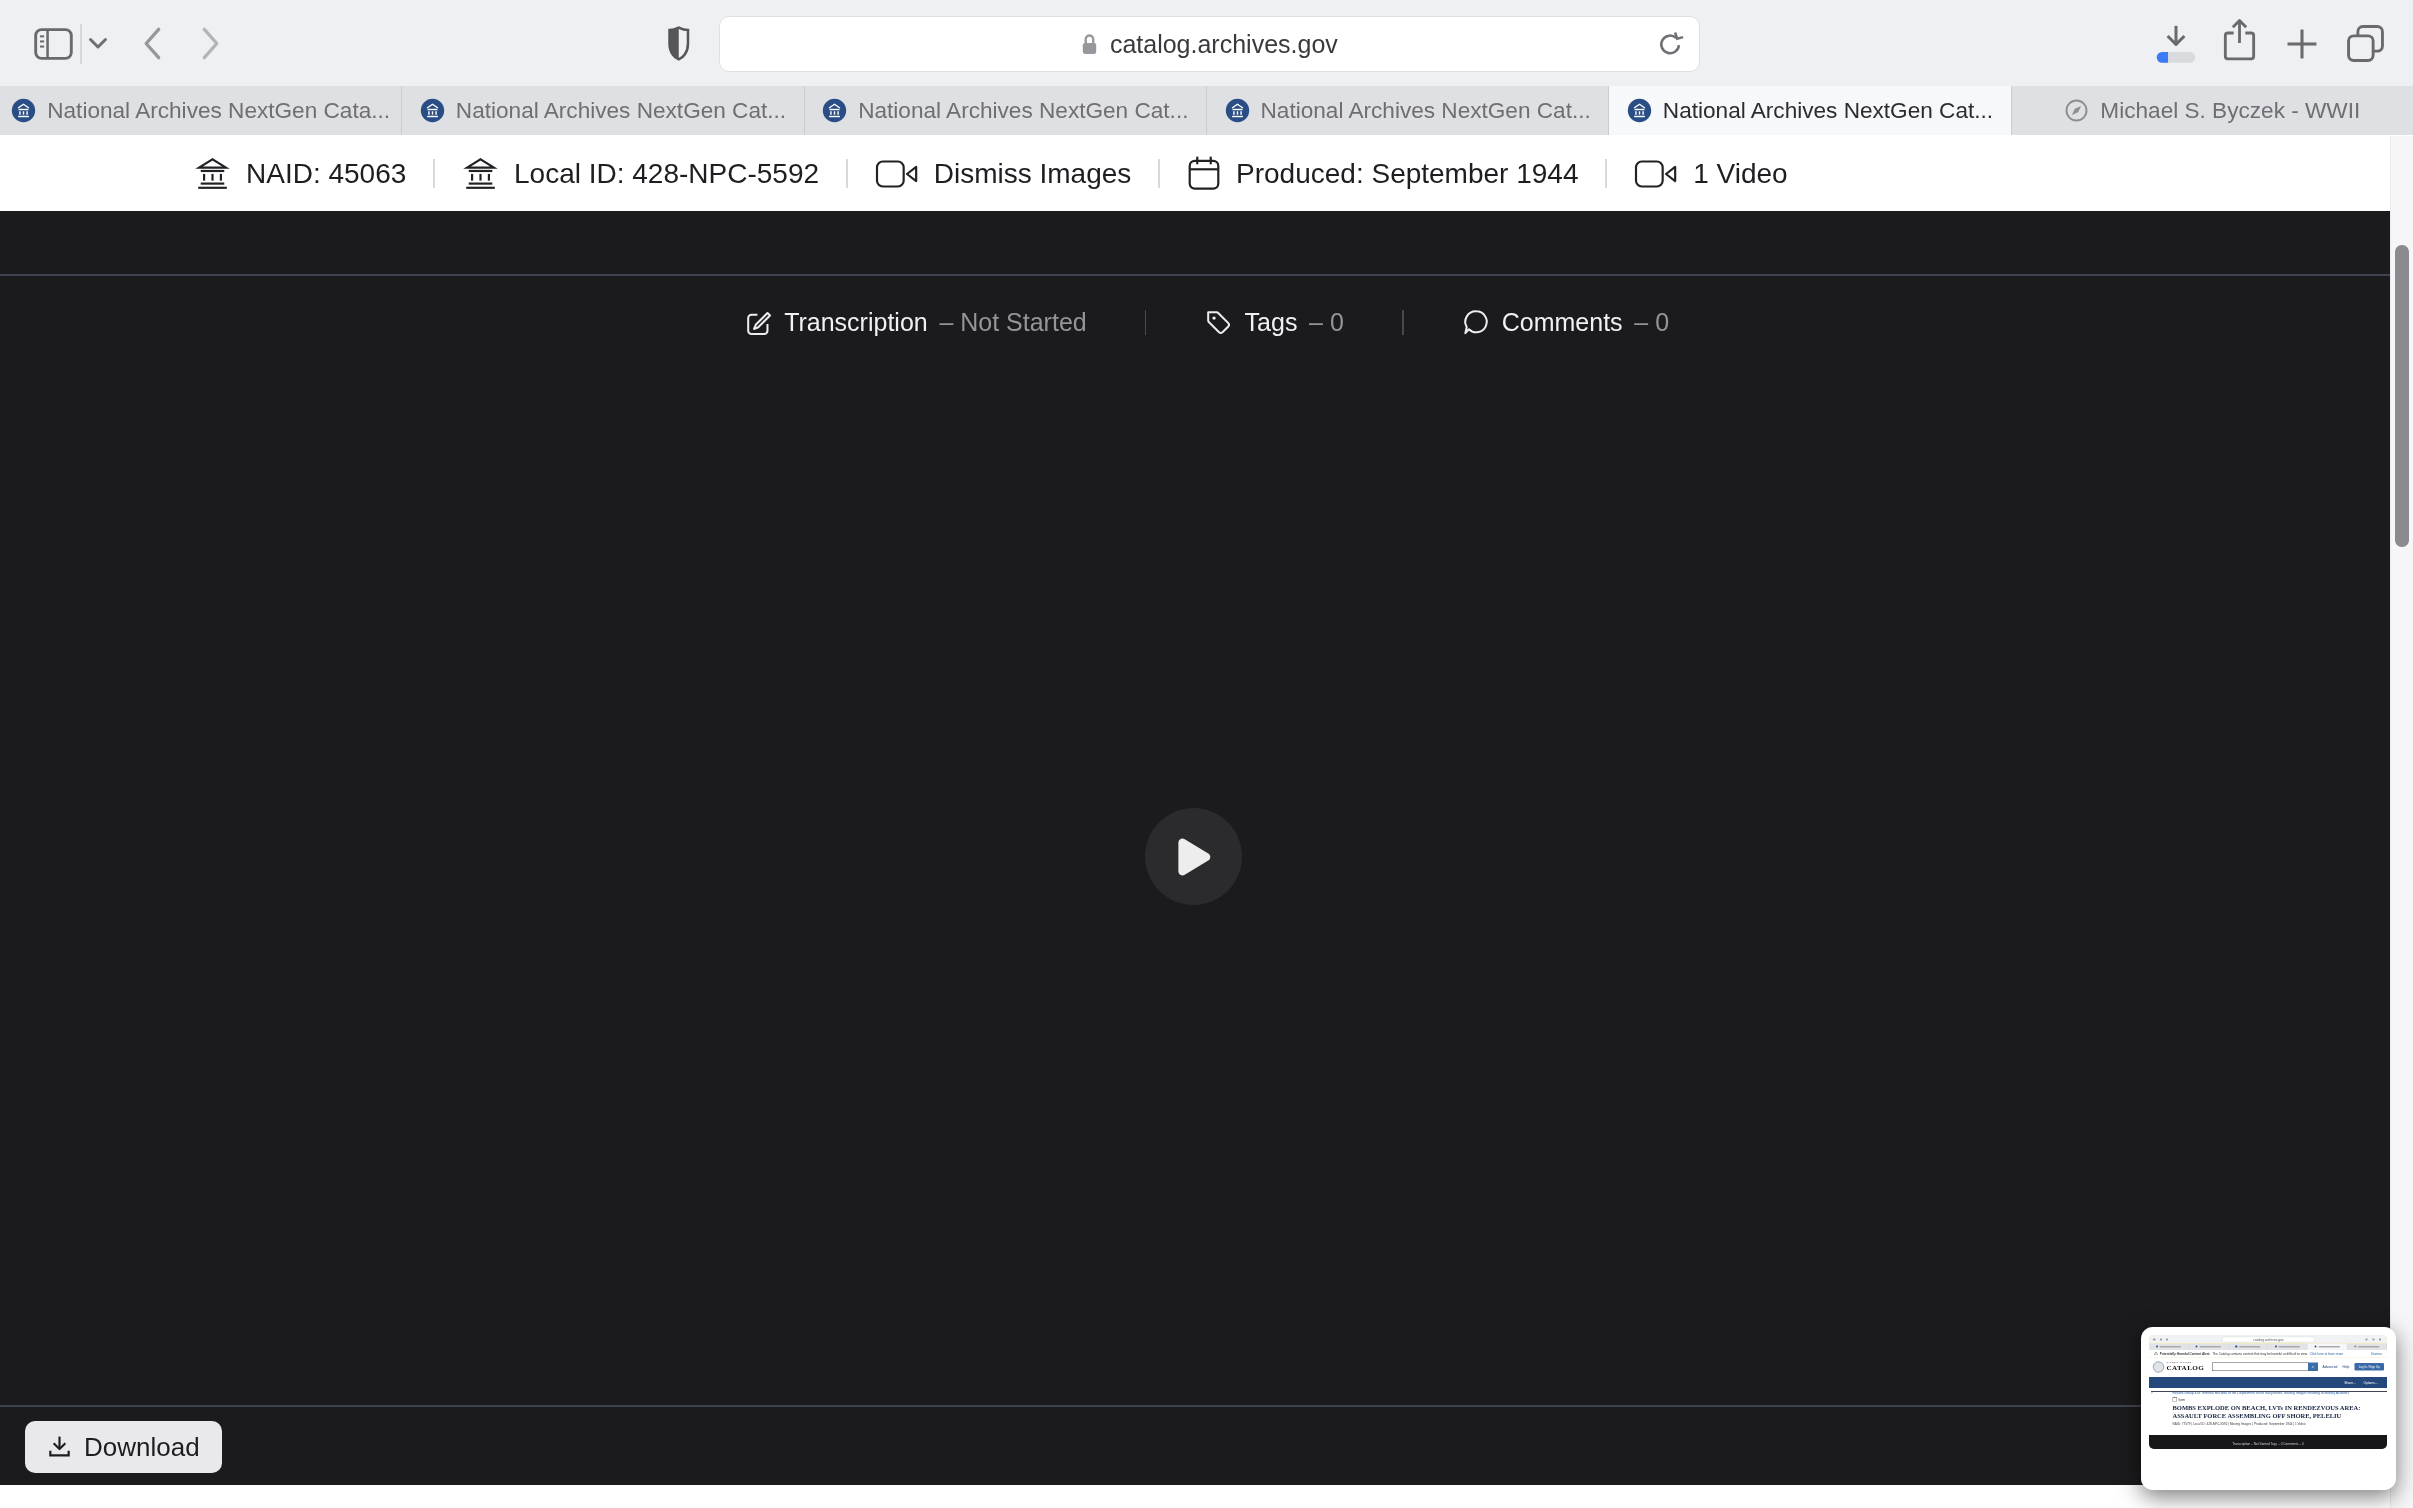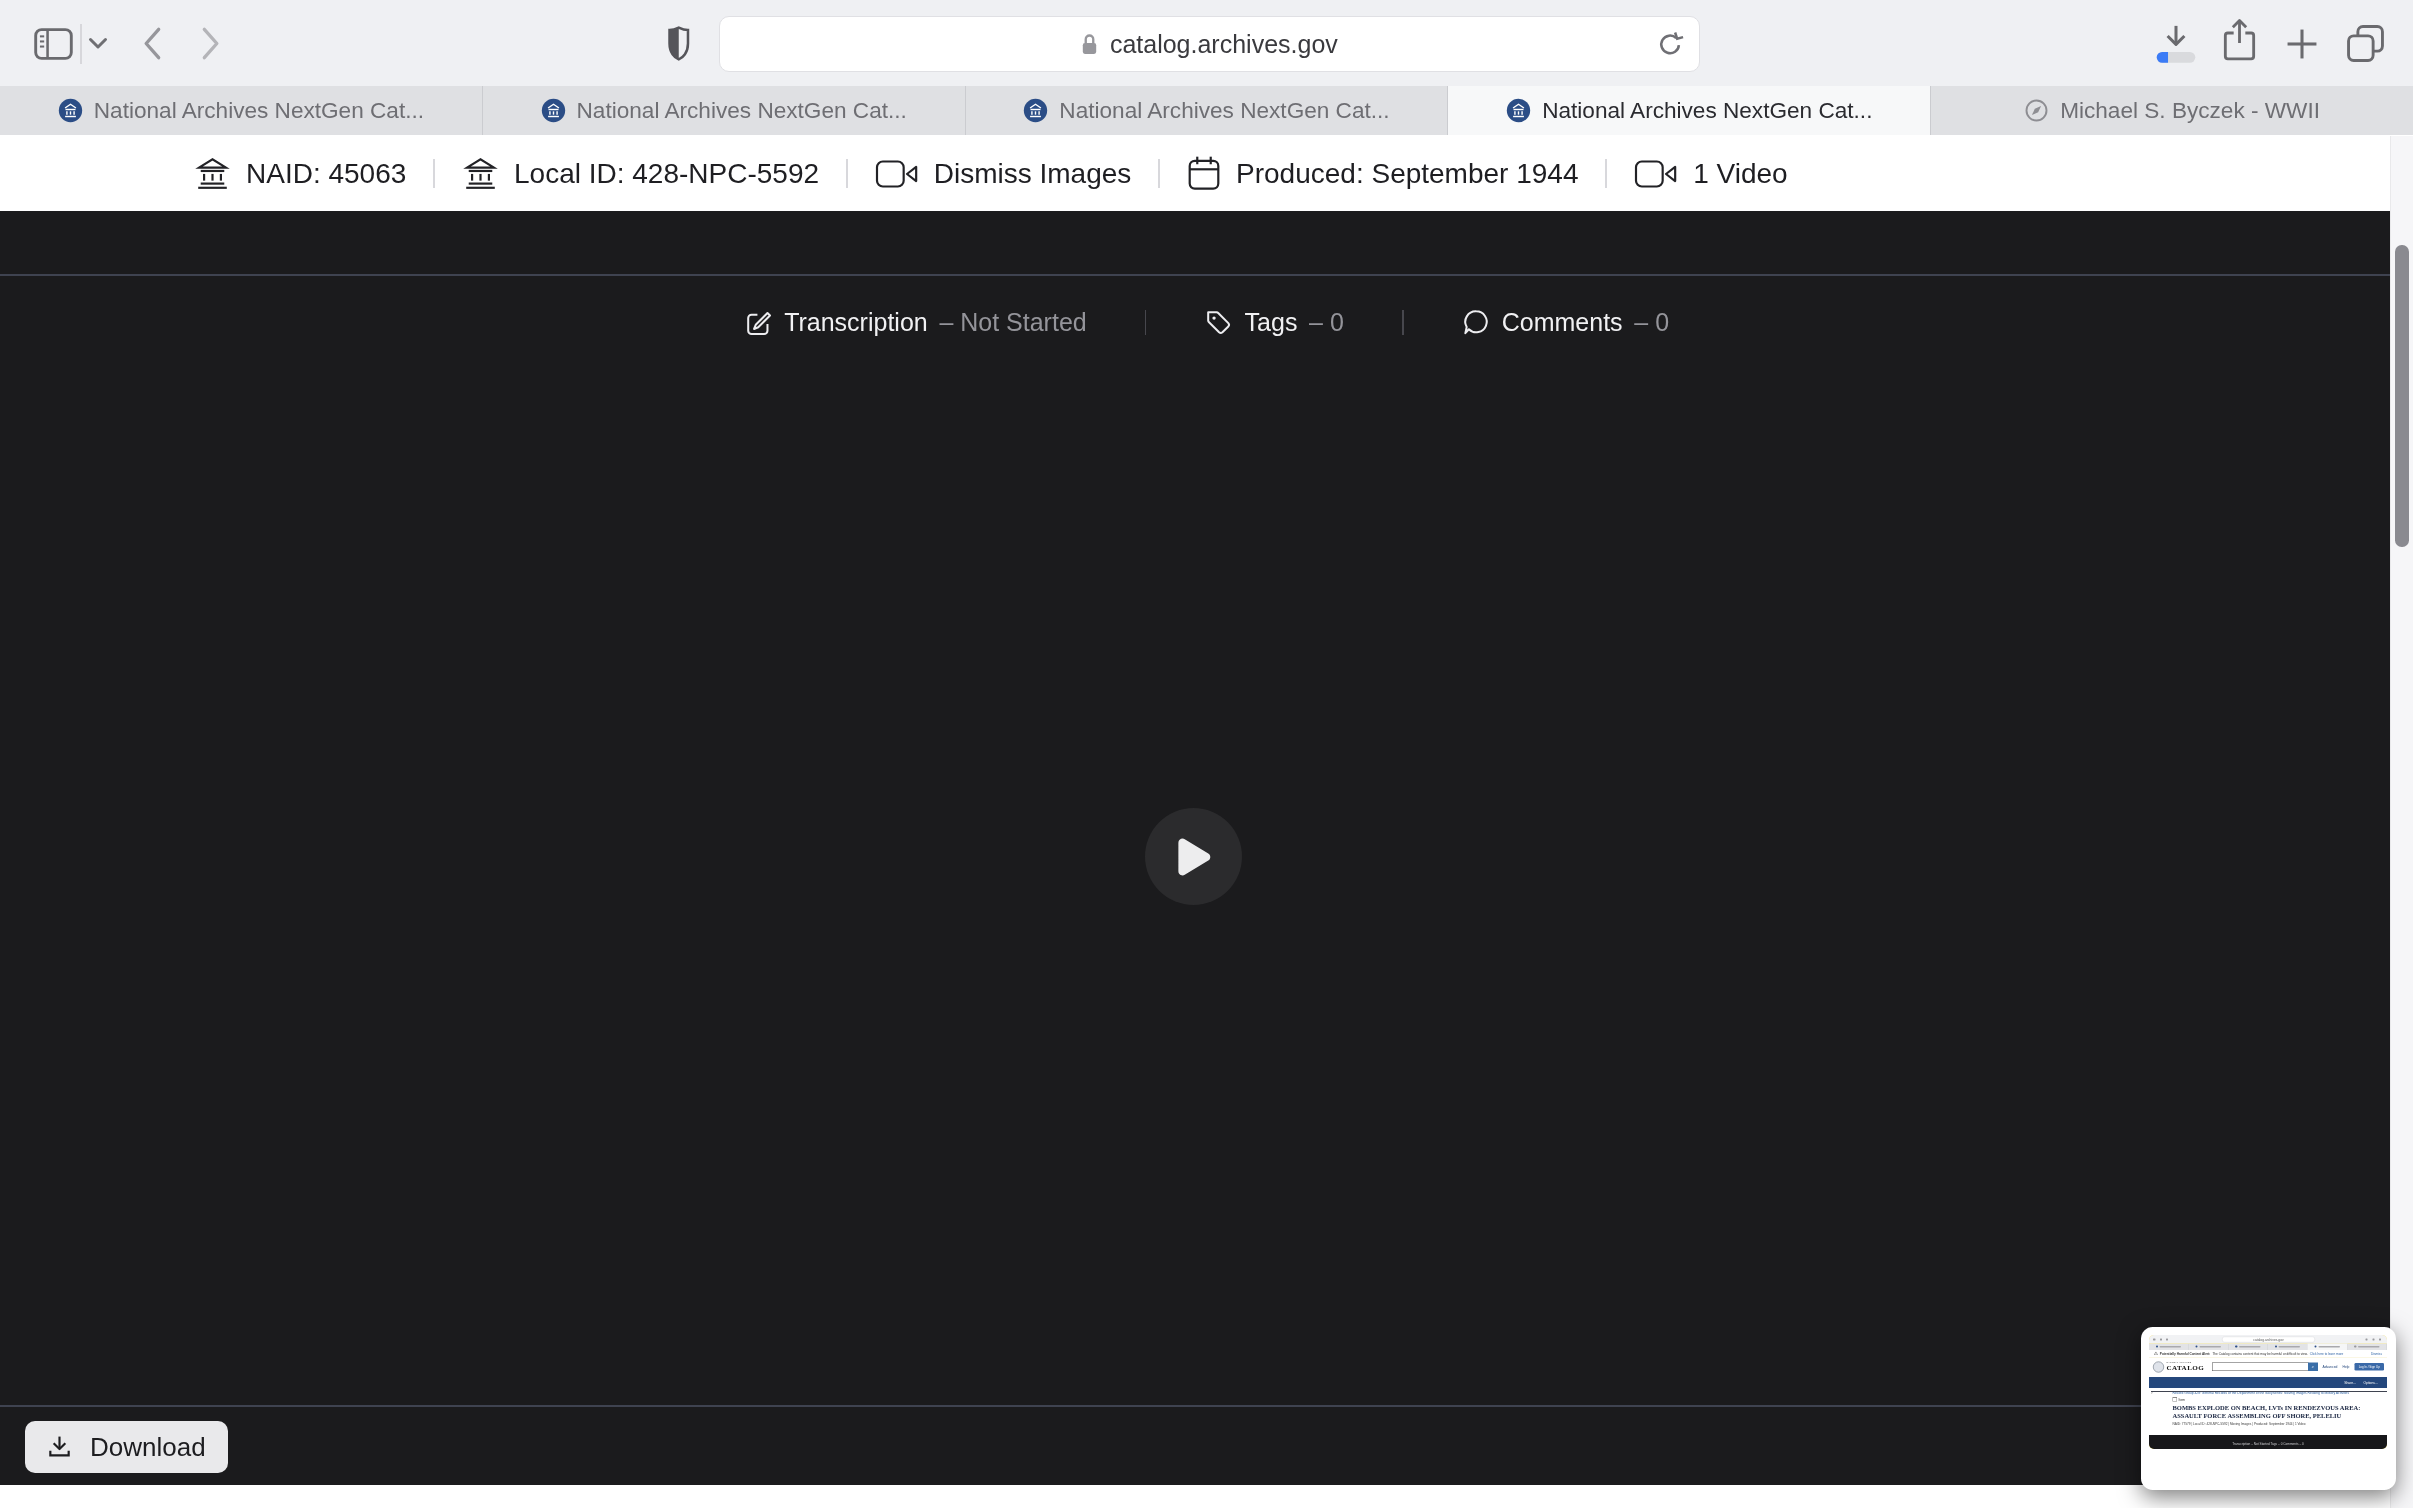--- a/index.html
+++ b/index.html
@@ -36,21 +36,21 @@
           display:flex;align-items:center;justify-content:center;font-size:25px;gap:24px;}
   .eg{display:flex;align-items:center;gap:11.7px;white-space:nowrap;}
   .eg .lbl{color:#f1f1f3;}
   .eg .dim{color:#94949a;}
   .eg-div{width:1.7px;height:25px;background:#47474d;margin:0 34px;}
 
   .play-btn{position:absolute;left:1145px;top:597px;width:97px;height:97px;border-radius:50%;
             background:#2b2b2d;display:flex;align-items:center;justify-content:center;cursor:pointer;}
 
   .download-btn{position:absolute;left:25px;top:1210px;height:52px;padding:4px 22px;background:#e9e9eb;
-                border:none;border-radius:10px;display:flex;align-items:center;gap:18px;
+                border:none;border-radius:10px;display:flex;align-items:center;gap:12px;
                 font-size:26px;color:#1d1d20;font-family:inherit;cursor:pointer;}
 
   .bottom-strip{position:absolute;top:1485px;left:0;width:2413px;height:23.5px;background:#ffffff;}
 
   .scroll-track{position:absolute;right:0;top:136px;width:22px;height:1373px;background:#f6f6f8;border-left:0.8px solid #e9e9eb;}
   .scroll-thumb{position:absolute;right:4.2px;top:245px;width:13.4px;height:302px;border-radius:6.7px;background:#8a8a90;}
 
   
   .pip{position:absolute;right:17px;bottom:18.4px;width:255px;height:163px;background:#ffffff;border-radius:11.7px;
        box-shadow:0 6.7px 22px rgba(0,0,0,0.5);padding:8.4px;box-sizing:border-box;z-index:60;}
@@ -190,20 +190,34 @@
         <circle cx="15" cy="15" r="14" fill="#2b4d86"></circle>
         <g stroke="#fff" stroke-width="1.7" fill="none">
           <path d="M8.5 12 L15 7.5 L21.5 12"></path>
           <line x1="9" y1="13.8" x2="21" y2="13.8"></line>
           <line x1="10.7" y1="16" x2="10.7" y2="20"></line>
           <line x1="15" y1="16" x2="15" y2="20"></line>
           <line x1="19.3" y1="16" x2="19.3" y2="20"></line>
           <line x1="8.5" y1="22.2" x2="21.5" y2="22.2"></line>
         </g>
       </svg>
+    <span>National Archives NextGen Cata...</span>
+  </div>
+  <div class="tab">
+    <svg width="25" height="25" viewBox="0 0 30 30">
+        <circle cx="15" cy="15" r="14" fill="#2b4d86"></circle>
+        <g stroke="#fff" stroke-width="1.7" fill="none">
+          <path d="M8.5 12 L15 7.5 L21.5 12"></path>
+          <line x1="9" y1="13.8" x2="21" y2="13.8"></line>
+          <line x1="10.7" y1="16" x2="10.7" y2="20"></line>
+          <line x1="15" y1="16" x2="15" y2="20"></line>
+          <line x1="19.3" y1="16" x2="19.3" y2="20"></line>
+          <line x1="8.5" y1="22.2" x2="21.5" y2="22.2"></line>
+        </g>
+      </svg>
     <span>National Archives NextGen Cat...</span>
   </div>
   <div class="tab">
     <svg width="25" height="25" viewBox="0 0 30 30">
         <circle cx="15" cy="15" r="14" fill="#2b4d86"></circle>
         <g stroke="#fff" stroke-width="1.7" fill="none">
           <path d="M8.5 12 L15 7.5 L21.5 12"></path>
           <line x1="9" y1="13.8" x2="21" y2="13.8"></line>
           <line x1="10.7" y1="16" x2="10.7" y2="20"></line>
           <line x1="15" y1="16" x2="15" y2="20"></line>

